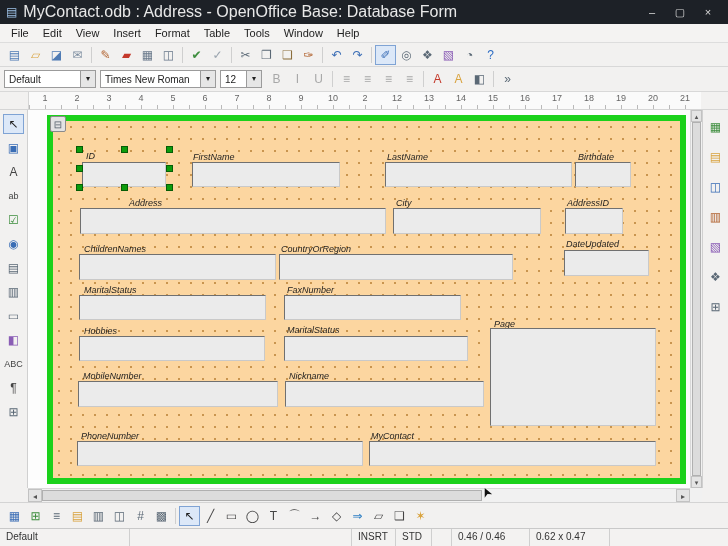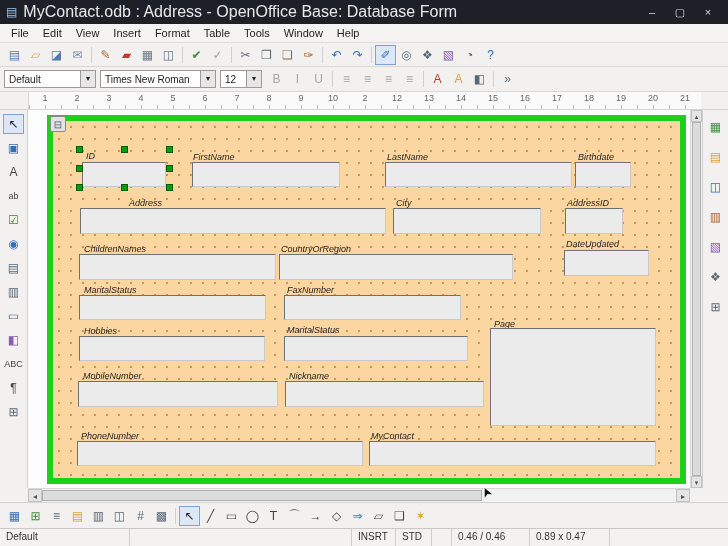--- a/index.html
+++ b/index.html
@@ -311,20 +311,20 @@
       <span class="tbi" style="color: rgb(217, 163, 62);">✶</span>
     </div>
 
   <div id="statusbar">
     <span class="seg" style="width:130px">Default</span>
     <span class="seg grow"></span>
     <span class="seg" style="width:44px">INSRT</span>
     <span class="seg" style="width:36px">STD</span>
     <span class="seg" style="width:20px"></span>
     <span class="seg" style="width:78px">0.46 / 0.46</span>
-    <span class="seg" style="width:80px">0.89 x 0.47</span>
+    <span class="seg" style="width:80px">0.62 x 0.47</span>
     <span class="seg" style="width:118px;border-right:none"></span>
   </div>
 
 
   <span id="mouse-cursor">➤</span>
 
 </div>
 
 </body></html>

